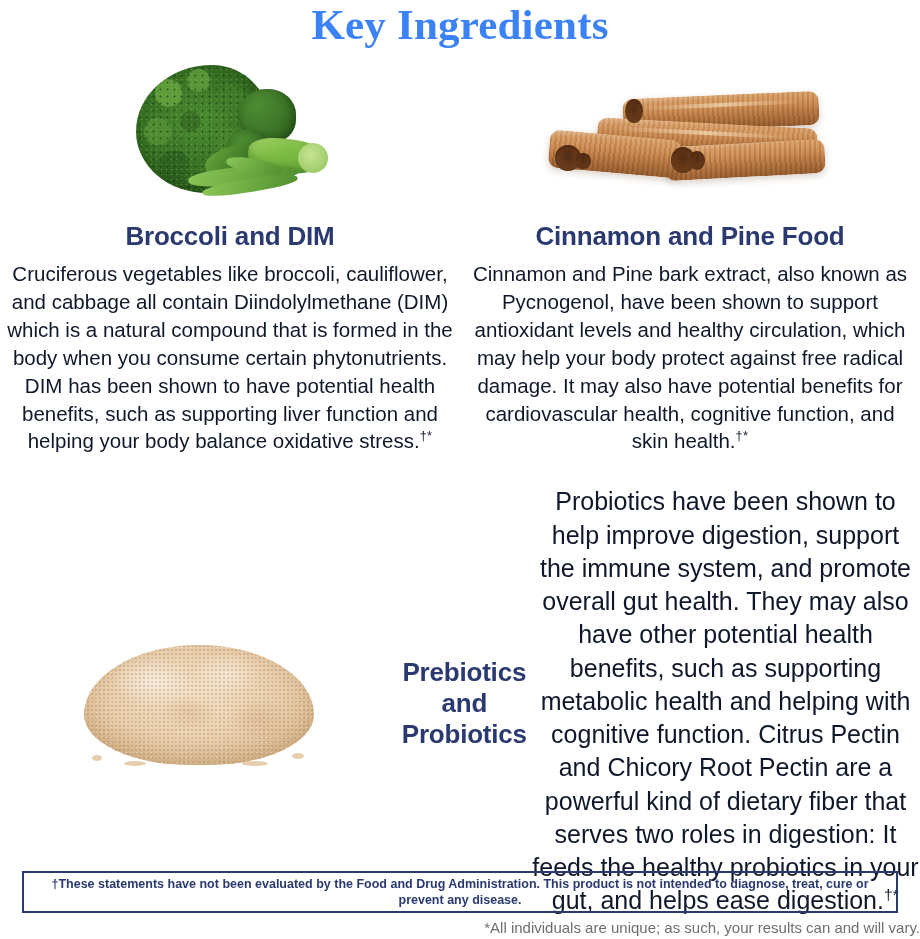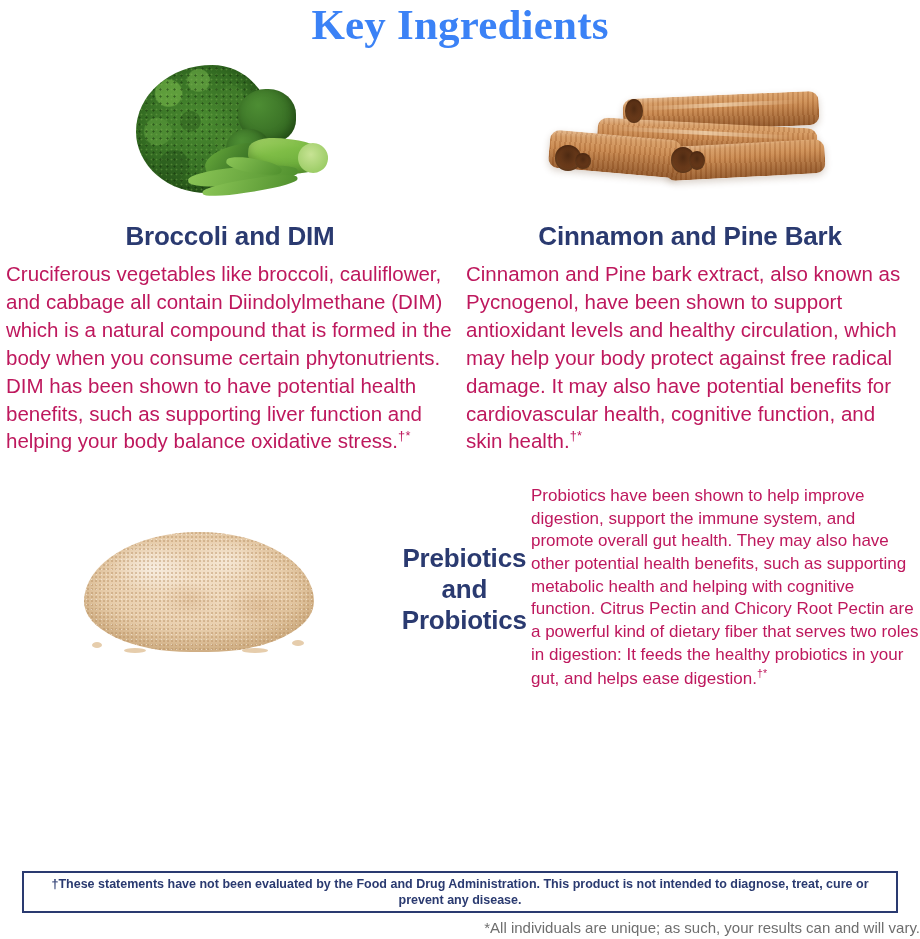--- a/index.html
+++ b/index.html
@@ -59,40 +59,40 @@
     font-weight: bold;
     color: #2a3a70;
     text-align: center;
     margin-top: 12px;
     letter-spacing: -0.2px;
   }
 
   .body-text {
     font-size: 20.5px;
     line-height: 1.36;
-    color: #be185d;
-    text-align: left;
+    color: #0f172a;
+    text-align: center;
     margin-top: 8px;
   }
   .col .body-text { width: 448px; }
 
   .sup { font-size: 0.62em; vertical-align: super; letter-spacing: 0.3px; }
 
   
   .full-section {
     width: 920px;
     margin-top: 22px;
     display: flex;
     flex-direction: row;
     align-items: center;
   }
   .full-section .art-box { height: 140px; }
   .full-section .body-text {
     width: 900px;
-    font-size: 17px;
+    font-size: 25px;
     line-height: 1.33;
   }
 
   
   .disclaimer-box {
     position: absolute;
     left: 22px;
     top: 871px;
     width: 876px;
     height: 42px;
@@ -298,21 +298,21 @@
           <div class="hl h2"></div>
           <div class="stick low-right"></div>
           <div class="stick low-left"></div>
           <div class="end e3"></div>
           <div class="end e2"></div>
           <div class="end e2b"></div>
           <div class="end e1"></div>
           <div class="end e1b"></div>
         </div>
       </div>
-      <div class="section-heading">Cinnamon and Pine Bark</div>
+      <div class="section-heading">Cinnamon and Pine Food</div>
       <div class="body-text"><span>Cinnamon and Pine bark extract, also known as Pycnogenol, have been shown to support antioxidant levels and healthy circulation, which may help your body protect against free radical damage. It may also have potential benefits for cardiovascular health, cognitive function, and skin health.</span><span class="sup">†*</span></div>
     </div>
 
   </div>
 
   <div class="full-section">
     <div class="art-box">
       <div class="powder">
         <div class="sprinkle sp1"></div>
         <div class="sprinkle sp2"></div>

